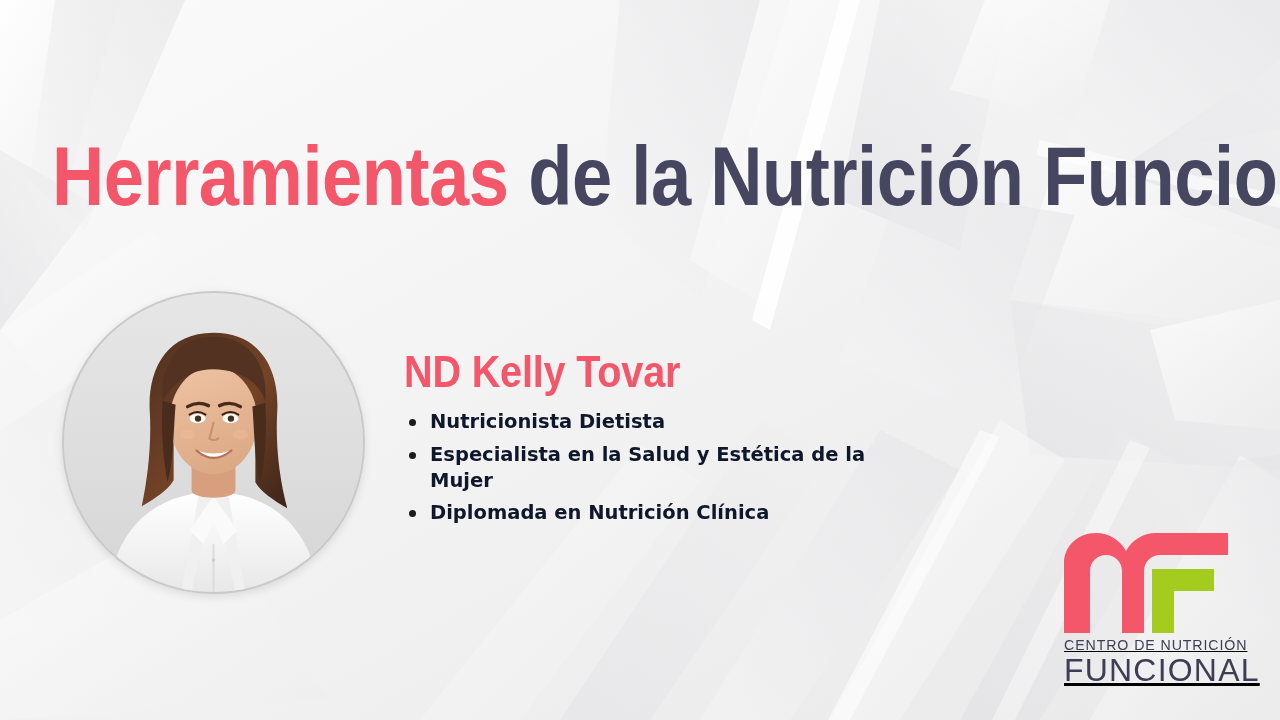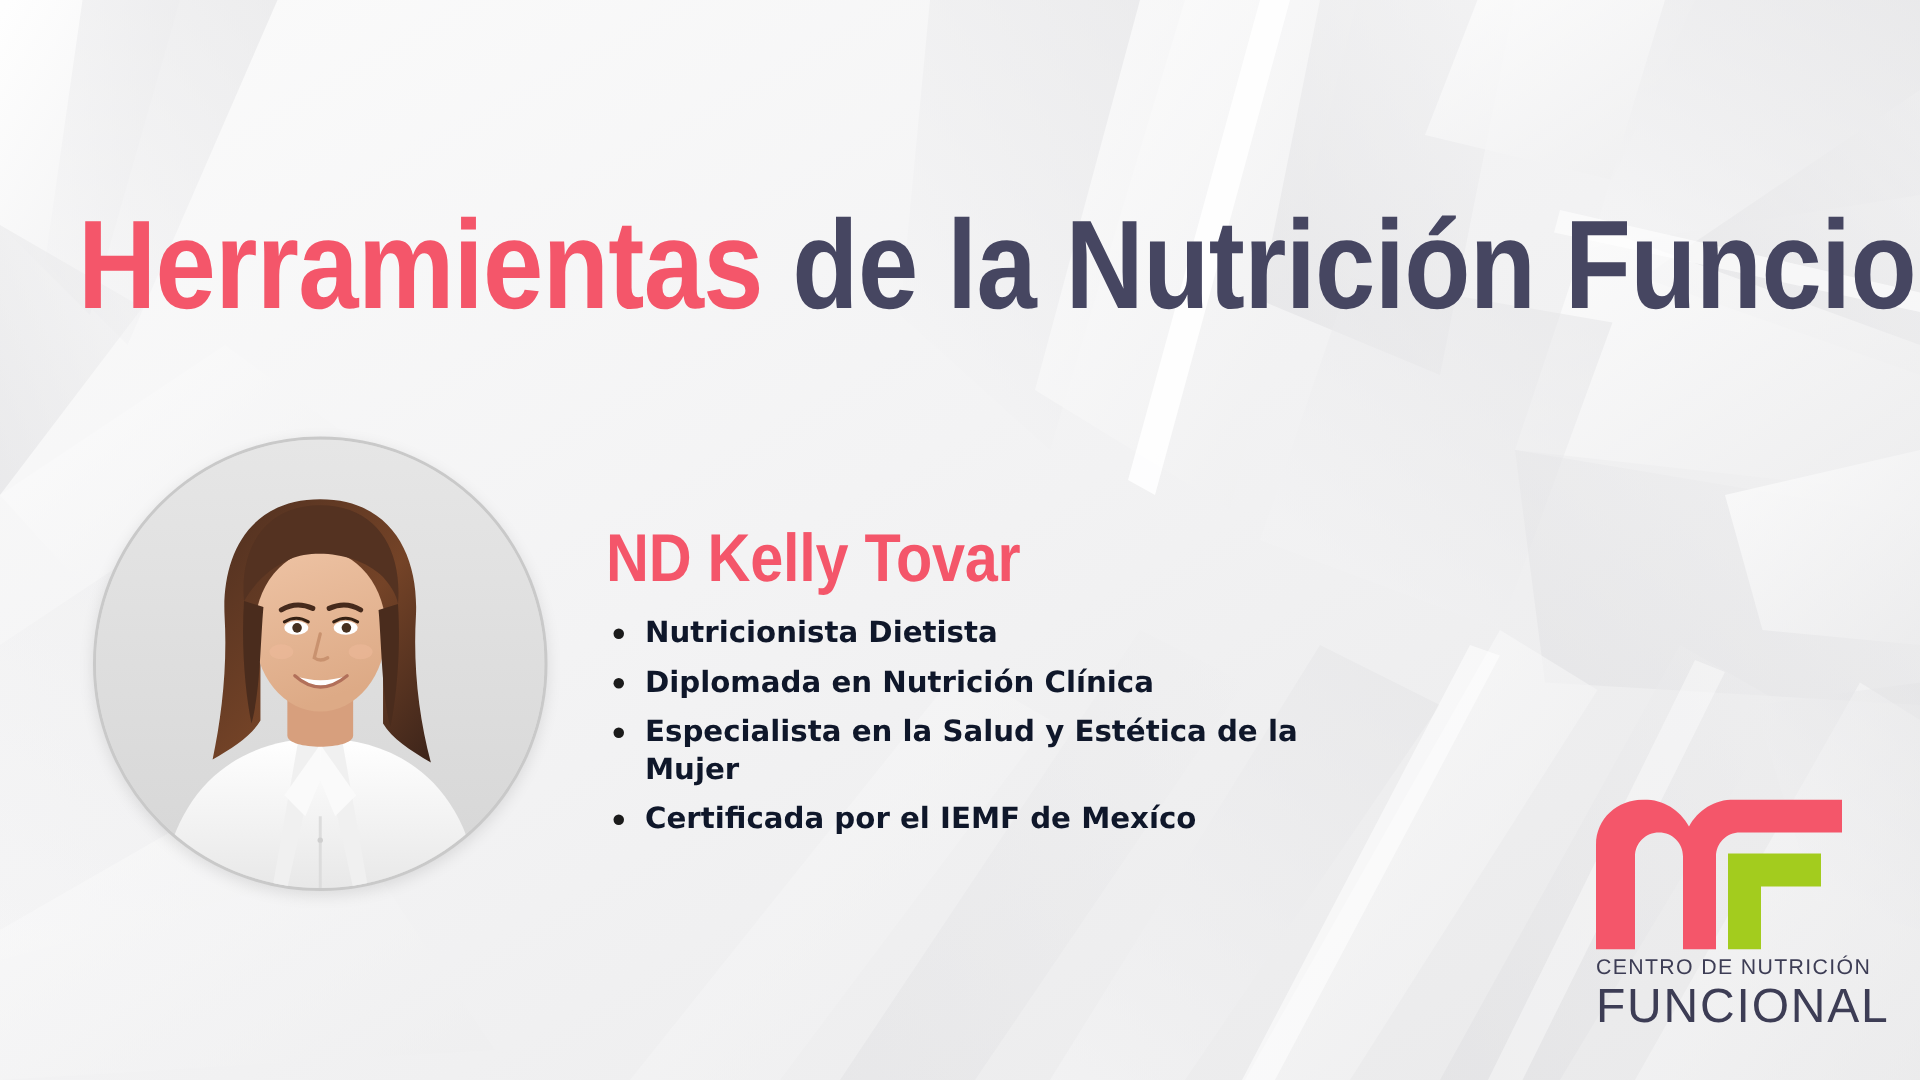--- a/index.html
+++ b/index.html
@@ -108,20 +108,21 @@
     background: #1b1b1b;
   }
 
   
   #logo {
     position: absolute;
     left: 1064px;
     top: 533px;
     width: 164px;
     height: 148px;
+    text-decoration: underline;
   }
   #logo-mark { display: block; width: 164px; height: 100px; }
   #logo-line1 {
     font-family: "Liberation Sans", sans-serif;
     font-weight: 400;
     font-size: 14.2px;
     letter-spacing: 0.9px;
     color: #3d3d55;
     margin-top: 4px;
     white-space: nowrap;
@@ -260,23 +261,22 @@
 
       <ellipse cx="124" cy="142" rx="8" ry="5" fill="#efb99a" opacity="0.55"></ellipse>
       <ellipse cx="177" cy="142" rx="8" ry="5" fill="#efb99a" opacity="0.55"></ellipse>
     </svg>
   </div>
 
   <div id="speaker-block">
     <div id="speaker-name">ND Kelly Tovar</div>
     <ul id="credential-list">
       <li>Nutricionista Dietista</li>
+      <li>Especialista en la Salud y Estética de la Mujer</li>
       <li>Diplomada en Nutrición Clínica</li>
-      <li>Especialista en la Salud y Estética de la Mujer</li>
-      <li>Certificada por el IEMF de Mexíco</li>
     </ul>
   </div>
 
   <div id="logo">
     <svg id="logo-mark" viewBox="0 0 164 100" aria-hidden="true">
 
       <path d="M0 100 L0 30 C0 13 14 0 32 0 C45 0 56 7 62 18 C68 7 79 0 92 0 L164 0 L164 22 L96 22 C87 22 80 29 80 38 L80 100 L58 100 L58 38 C58 29 51 22 42 22 C33 22 26 29 26 38 L26 100 Z" fill="#f4566a"></path>
 
       <path d="M88 100 L88 36 L150 36 L150 58 L110 58 L110 100 Z" fill="#a3cc1e"></path>
     </svg>

